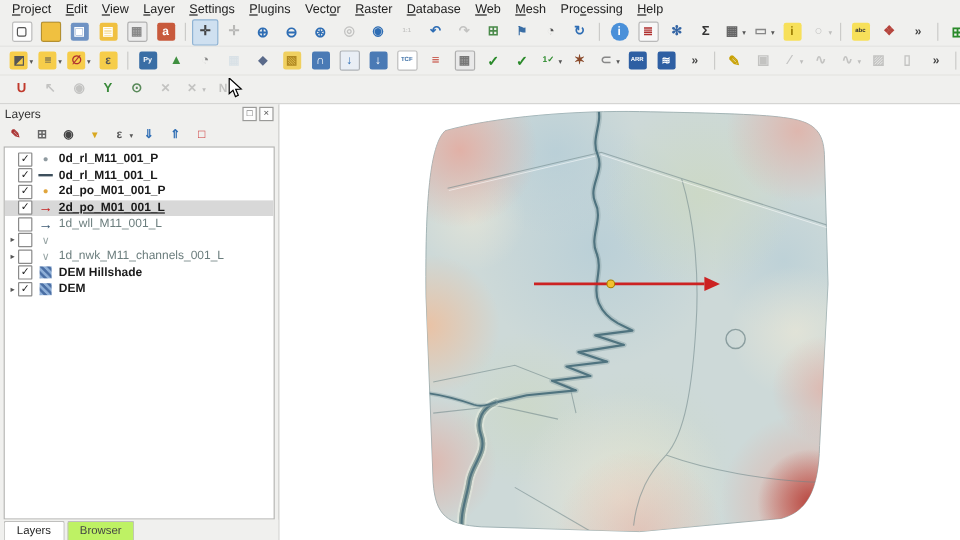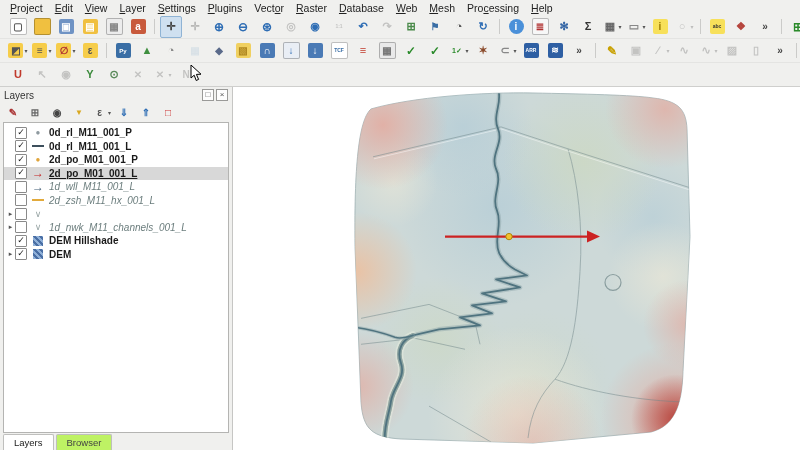--- a/index.html
+++ b/index.html
@@ -47,21 +47,21 @@
   .lrow{display:flex;align-items:center;height:13.5px;font-size:10px;padding-left:2px;
         white-space:nowrap}
   .lrow.sel{background:#d8d8d8}
   .exp{width:9px;font-size:7px;color:#555;text-align:center;flex:0 0 auto}
   .cb{width:10px;height:10px;border:1px solid #8a8a8a;border-radius:1px;background:#fff;
       font-size:9px;line-height:9px;text-align:center;color:#222;margin-right:3px;flex:0 0 auto}
   .sym{width:16px;display:flex;justify-content:center;align-items:center;margin-right:3px;
        flex:0 0 auto;height:12px}
   .lbl{color:#1a1a1a}
   .lbl.b{font-weight:bold}
-  .lbl.i{font-style:italic;color:#6b7d7d}
+  .lbl.i{color:#6b7d7d}
   .lbl.u{text-decoration:underline}
   .s-gray-dot::before{content:"●";color:#8f9aa0;font-size:8px}
   .s-orange-dot::before{content:"●";color:#e0a53c;font-size:8px}
   .s-line::before{content:"";width:12px;border-top:2px solid #3d4f5c}
   .s-red-arrow::before{content:"→";color:#c42222;font-weight:bold;font-size:12px}
   .s-dark-arrow::before{content:"→";color:#3d5a73;font-weight:bold;font-size:12px}
   .s-darkred-arrow::before{content:"→";color:#8a2a1a;font-weight:bold;font-size:12px}
   .s-green-square::before{content:"";width:9px;height:9px;background:#e7f2e0;border:1px dotted #8aa86a}
   .s-yellow-dash::before{content:"";width:12px;border-top:2px dashed #e2aa3c}
   .s-v::before{content:"∨";color:#98a5a5;font-size:9px}
@@ -407,26 +407,20 @@
             <span class="exp"></span>
             <span class="cb">✓</span>
             <span class="sym s-red-arrow"></span>
             <span class="lbl b u">2d_po_M01_001_L</span>
           </div>
           <div class="lrow">
             <span class="exp"></span>
             <span class="cb"></span>
             <span class="sym s-dark-arrow"></span>
             <span class="lbl i">1d_wll_M11_001_L</span>
-          </div>
-          <div class="lrow">
-            <span class="exp"></span>
-            <span class="cb"></span>
-            <span class="sym s-yellow-dash"></span>
-            <span class="lbl i">2d_zsh_M11_hx_001_L</span>
           </div>
           <div class="lrow">
             <span class="exp">▸</span>
             <span class="cb"></span>
             <span class="sym s-v"></span>
           </div>
           <div class="lrow">
             <span class="exp">▸</span>
             <span class="cb"></span>
             <span class="sym s-v"></span>

